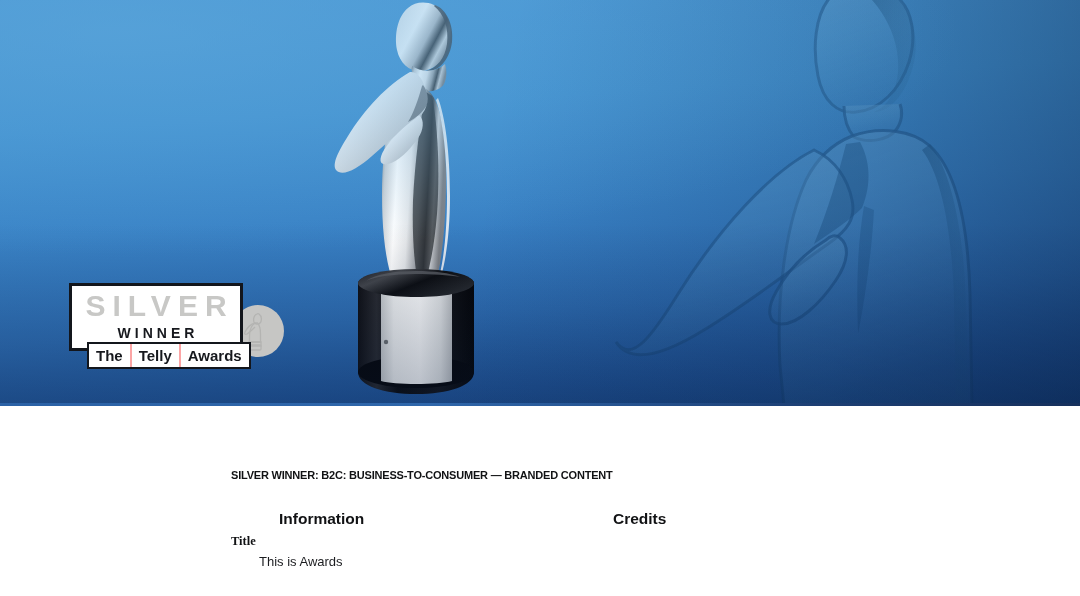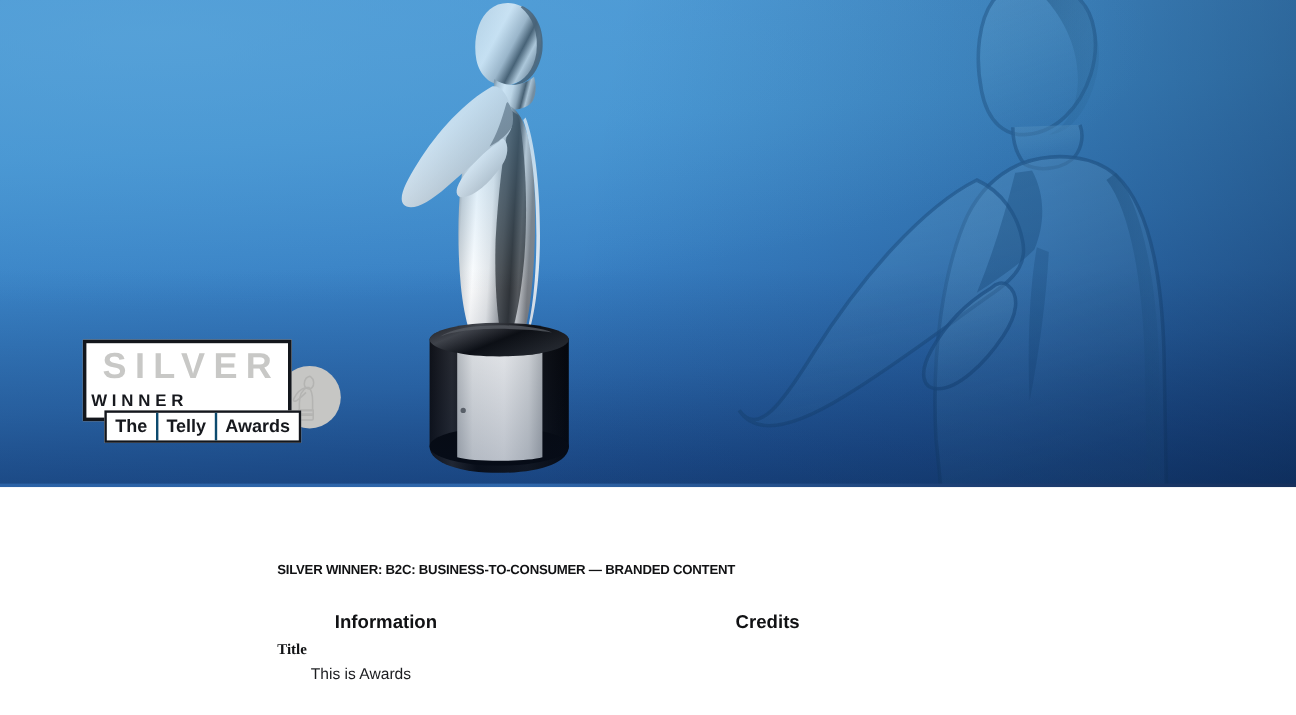--- a/index.html
+++ b/index.html
@@ -100,20 +100,21 @@
     font-size: 30px;
     line-height: 32px;
     letter-spacing: 7px;
     text-indent: 7px;
     color: #c8c8c6;
   }
   .badge-winner {
     position: absolute;
     left: 0; right: 0;
     top: 39px;
+    text-align: center;
     font-family: "Liberation Sans", sans-serif;
     font-weight: bold;
     font-size: 14px;
     line-height: 16px;
     letter-spacing: 4px;
     text-indent: 4px;
     color: #16181d;
   }
   .badge-strip {
     position: absolute;
@@ -125,21 +126,21 @@
     box-sizing: border-box;
     height: 27px;
   }
   .badge-strip .cell {
     font-family: "Liberation Sans", sans-serif;
     font-weight: bold;
     font-size: 15px;
     line-height: 23px;
     color: #16181d;
     padding: 0 7px;
-    border-right: 2px solid #0c4a6e;
+    border-right: 2px solid #fca5a5;
     white-space: nowrap;
   }
   .badge-strip .cell:last-child { border-right: none; border-radius: 11px; }
 
   
   .content {
     position: relative;
     width: 1080px;
     height: 190px;
     background: #ffffff;

